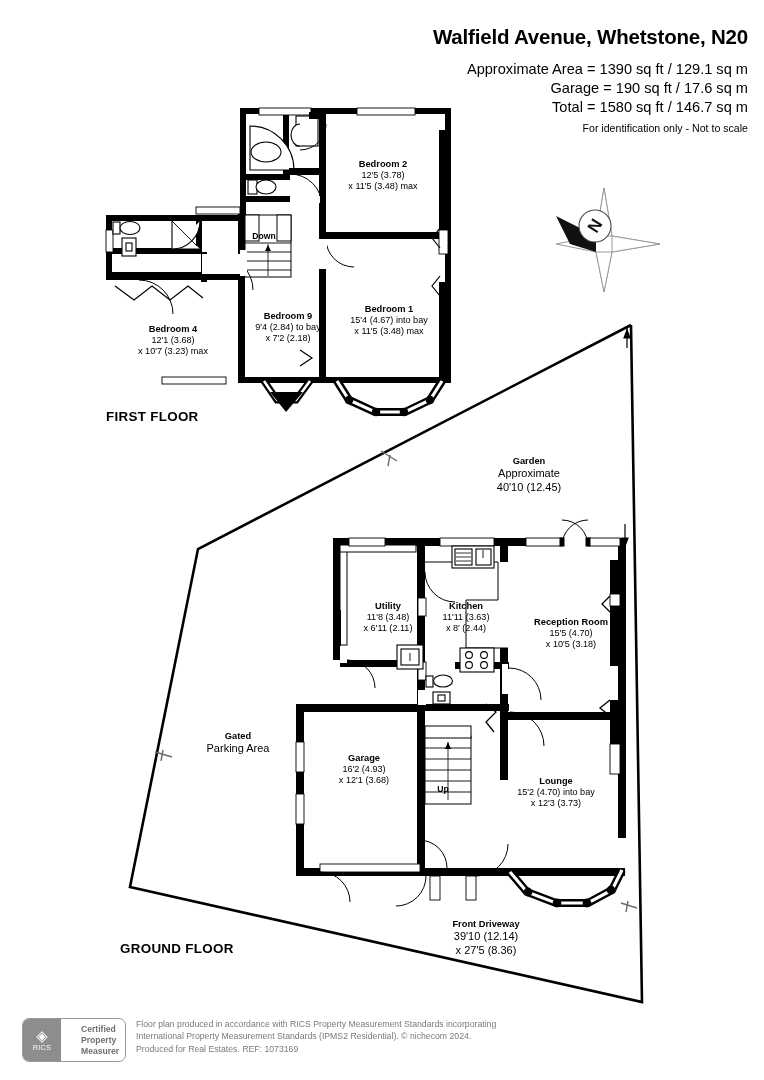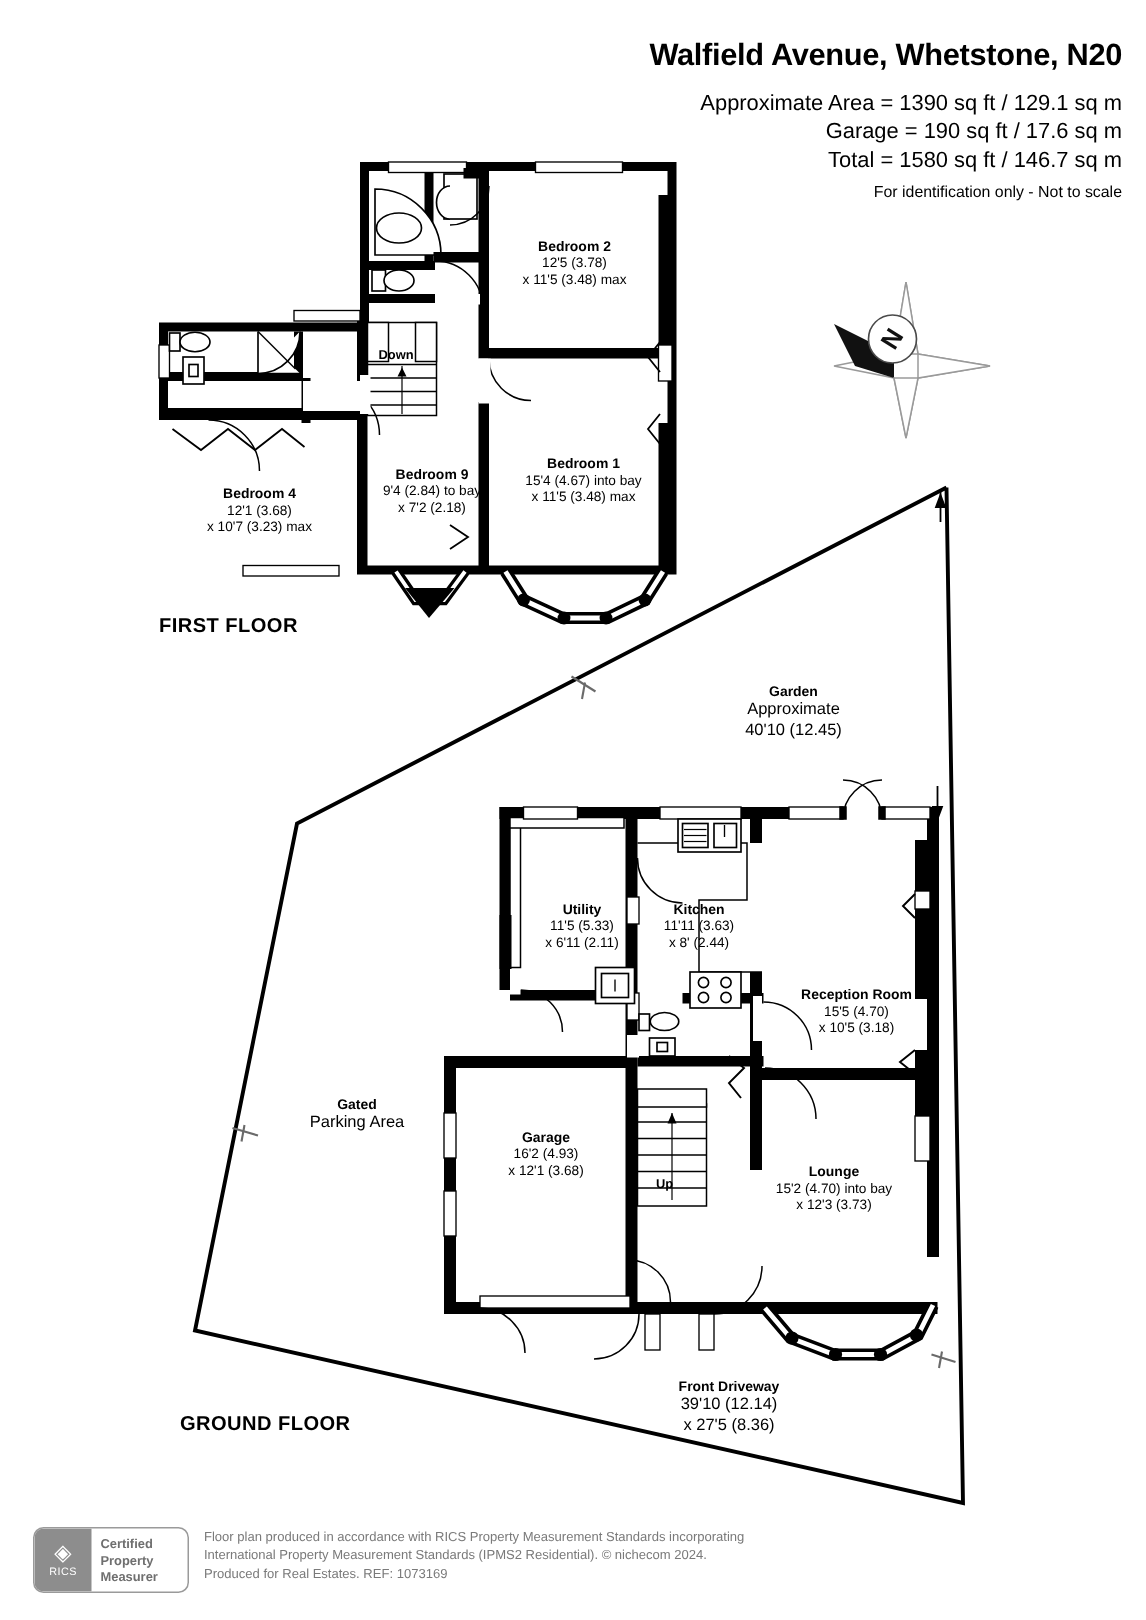--- a/index.html
+++ b/index.html
@@ -104,21 +104,21 @@
     display: flex;
     flex-direction: column;
     align-items: center;
     justify-content: center;
     flex: 0 0 38px;
     color: #fff;
   }
   #rics-mark .rics-glyph { font-size: 15px; line-height: 14px; }
   #rics-mark .rics-word  { font-size: 7.2px; font-weight: normal; letter-spacing: 0.3px; }
   #rics-text {
-    padding-left: 6px;
+    padding-left: 20px;
     font-size: 8.6px;
     font-weight: bold;
     line-height: 1.28;
     color: #6f6f6f;
   }
   #footer-text {
     position: absolute;
     left: 136px; top: 1018px;
     font-size: 8.7px;
     line-height: 1.42;
@@ -442,29 +442,29 @@
       <span class="rl-dim">9'4 (2.84) to bay</span>
       <span class="rl-dim">x 7'2 (2.18)</span>
     </div>
     <div class="room-label room" style="left: 173px; top: 324px;">
       <span class="rl-name">Bedroom 4</span>
       <span class="rl-dim">12'1 (3.68)</span>
       <span class="rl-dim">x 10'7 (3.23) max</span>
     </div>
     <div class="room-label room" style="left: 388px; top: 601px;">
       <span class="rl-name">Utility</span>
-      <span class="rl-dim">11'5 (5.33)</span>
+      <span class="rl-dim">11'8 (3.48)</span>
       <span class="rl-dim">x 6'11 (2.11)</span>
     </div>
     <div class="room-label room" style="left: 466px; top: 601px;">
       <span class="rl-name">Kitchen</span>
       <span class="rl-dim">11'11 (3.63)</span>
       <span class="rl-dim">x 8' (2.44)</span>
     </div>
-    <div class="room-label room" style="left: 571px; top: 617px; margin-top: 41px;">
+    <div class="room-label room" style="left: 571px; top: 617px;">
       <span class="rl-name">Reception Room</span>
       <span class="rl-dim">15'5 (4.70)</span>
       <span class="rl-dim">x 10'5 (3.18)</span>
     </div>
     <div class="room-label room" style="left: 364px; top: 753px;">
       <span class="rl-name">Garage</span>
       <span class="rl-dim">16'2 (4.93)</span>
       <span class="rl-dim">x 12'1 (3.68)</span>
     </div>
     <div class="room-label room" style="left: 556px; top: 776px;">

